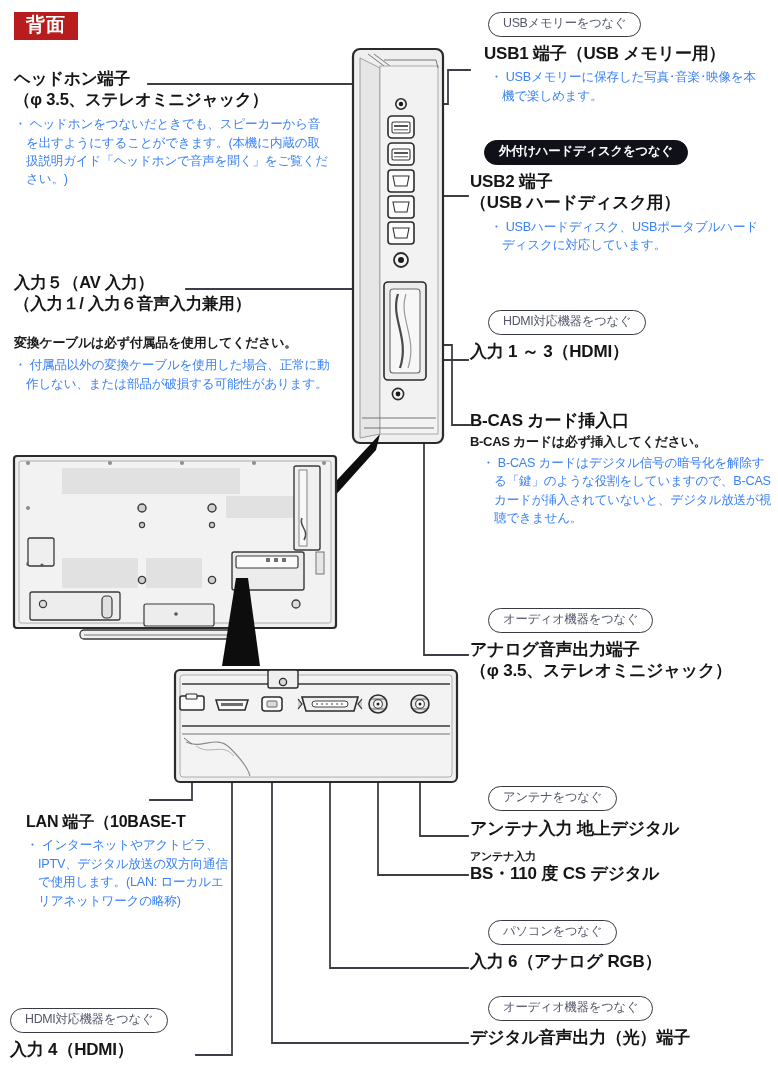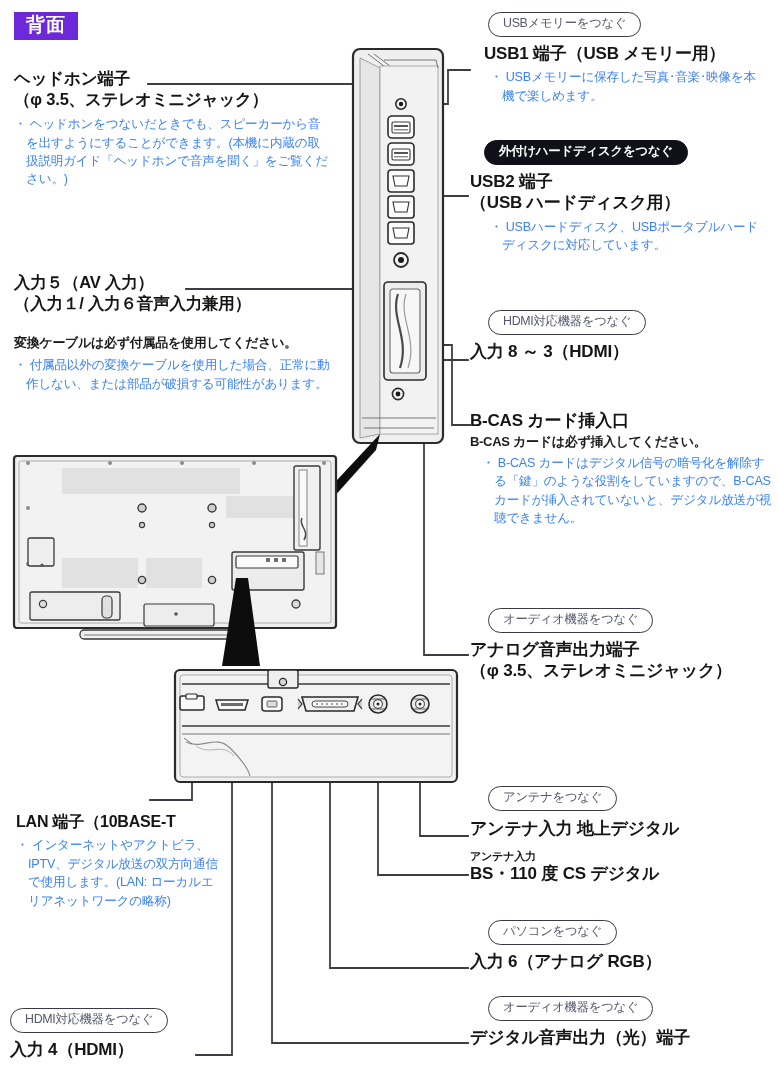--- a/index.html
+++ b/index.html
@@ -39,21 +39,21 @@
   .bold-note{
     font-weight:bold;
     font-size:13px;
     line-height:1.4;
     color:#1b1b1b;
     letter-spacing:-0.3px;
   }
 
   
   .badge-title{
-    background:#6d28d9;
+    background:#b91c1c;
     color:#ffffff;
     font-weight:bold;
     font-size:19px;
     letter-spacing:1px;
     padding:3px 12px 5px 12px;
     display:inline-block;
     line-height:1.05;
   }
 
   
@@ -173,21 +173,21 @@
     <div class="hdr" style="font-size:17px;">（USB ハードディスク用）</div>
     <div class="body" style="margin-top:4px;margin-left:20px;width:278px;">
       <span class="bullet">・ USBハードディスク、USBポータブルハードディスクに対応しています。</span>
     </div>
   </div>
 
   <div class="abs" style="left:470px;top:310px;width:300px;">
     <div style="margin-left:18px;">
       <span class="pill">HDMI対応機器をつなぐ</span>
     </div>
-    <div class="hdr" style="margin-top:6px;font-size:17px;">入力 8 ～ 3（HDMI）</div>
+    <div class="hdr" style="margin-top:6px;font-size:17px;">入力 1 ～ 3（HDMI）</div>
   </div>
 
   <div class="abs" style="left:470px;top:410px;width:306px;">
     <div class="hdr" style="font-size:17px;">B-CAS カード挿入口</div>
     <div class="bold-note" style="margin-top:1px;">B-CAS カードは必ず挿入してください。</div>
     <div class="body" style="margin-top:3px;margin-left:12px;width:292px;">
       <span class="bullet">・ B-CAS カードはデジタル信号の暗号化を解除する「鍵」のような役割をしていますので、B-CAS カードが挿入されていないと、デジタル放送が視聴できません。</span>
     </div>
   </div>
 
@@ -215,21 +215,21 @@
     <div class="hdr" style="margin-top:6px;font-size:17px;">入力 6（アナログ RGB）</div>
   </div>
 
   <div class="abs" style="left:470px;top:996px;width:306px;">
     <div style="margin-left:18px;">
       <span class="pill">オーディオ機器をつなぐ</span>
     </div>
     <div class="hdr" style="margin-top:6px;font-size:17px;">デジタル音声出力（光）端子</div>
   </div>
 
-  <div class="abs" style="left:16px;top:812px;width:220px;">
+  <div class="abs" style="left:26px;top:812px;width:220px;">
     <div class="hdr" style="font-size:16px;">LAN 端子（10BASE-T</div>
     <div class="body" style="margin-top:4px;width:206px;">
       <span class="bullet">・ インターネットやアクトビラ、IPTV、デジタル放送の双方向通信で使用します。(LAN: ローカルエリアネットワークの略称)</span>
     </div>
   </div>
 
   <div class="abs" style="left:10px;top:1008px;width:240px;">
     <div>
       <span class="pill">HDMI対応機器をつなぐ</span>
     </div>

